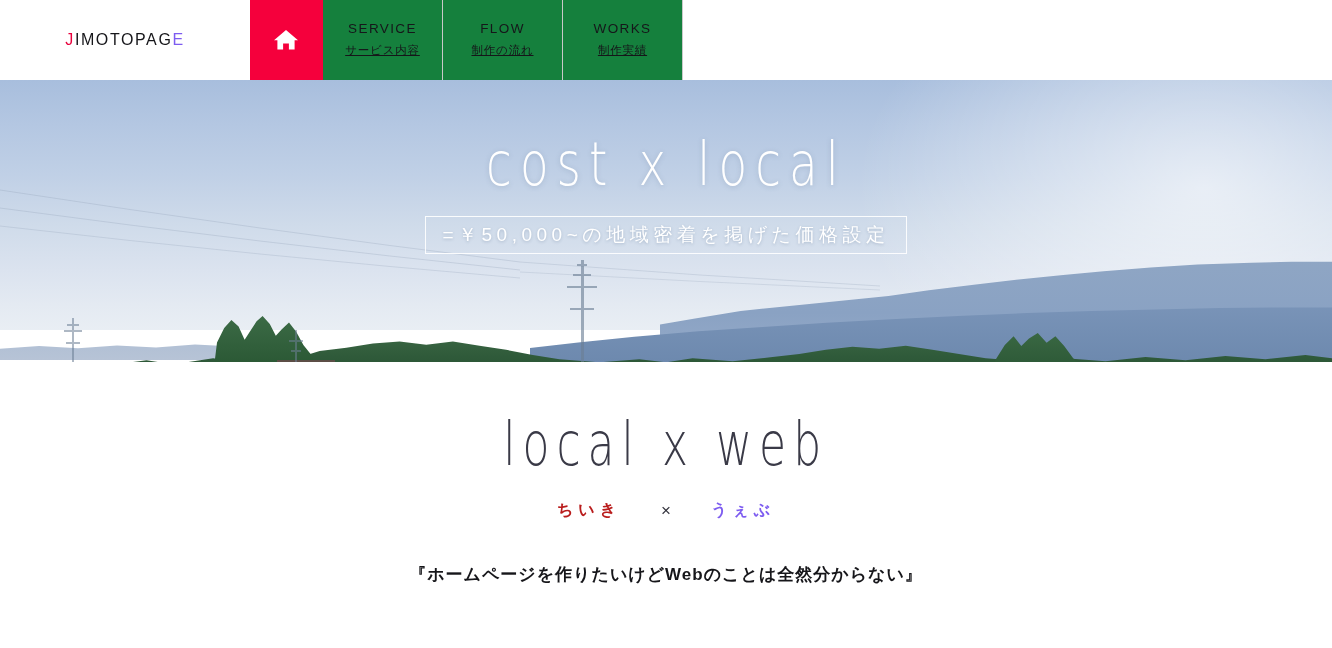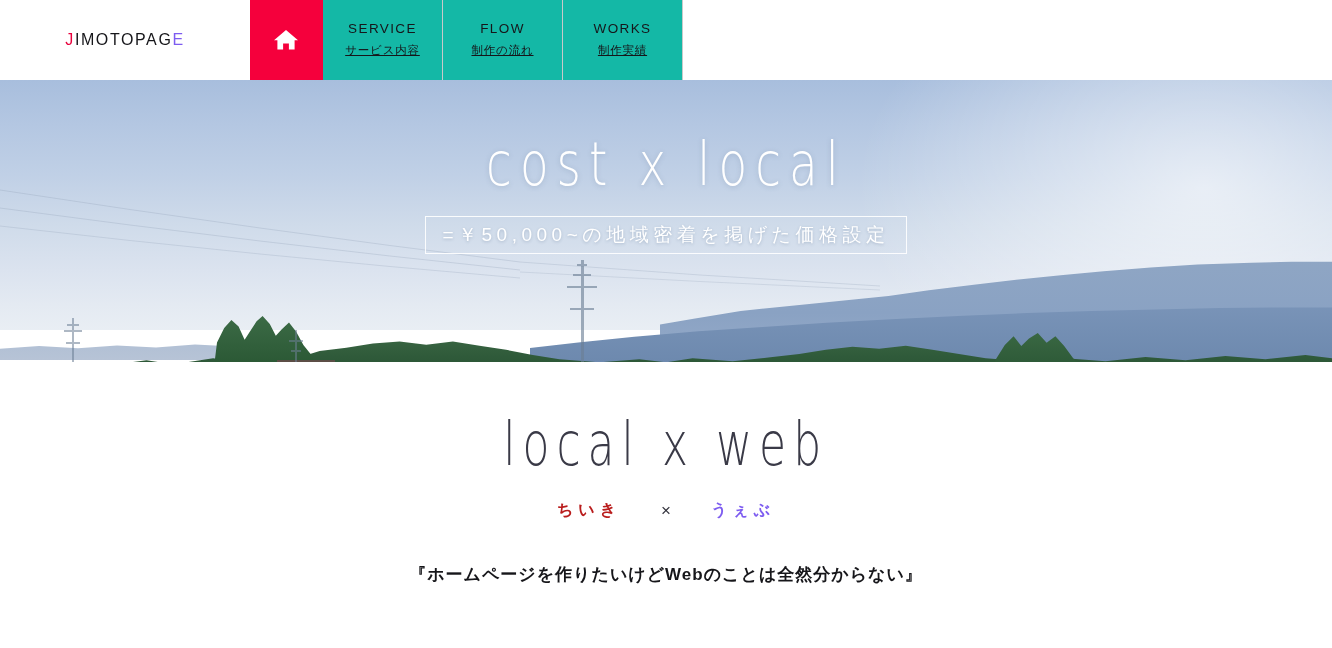--- a/index.html
+++ b/index.html
@@ -43,21 +43,21 @@
     list-style:none;
     height:100%;
   }
   .nav-item{
     position:relative;
     display:flex;
     flex-direction:column;
     align-items:center;
     justify-content:center;
     border-right:1px solid #c9c9c9;
-    background:#14b8a6;
+    background:#15803d;
     cursor:pointer;
     height:100%;
   }
   .nav-item:first-child{ border-left:1px solid #c9c9c9; }
   .nav-item.home{
     width:73px;
     background:#f5003c;
     border-right:1px solid #f5003c;
     border-left:none;
   }

